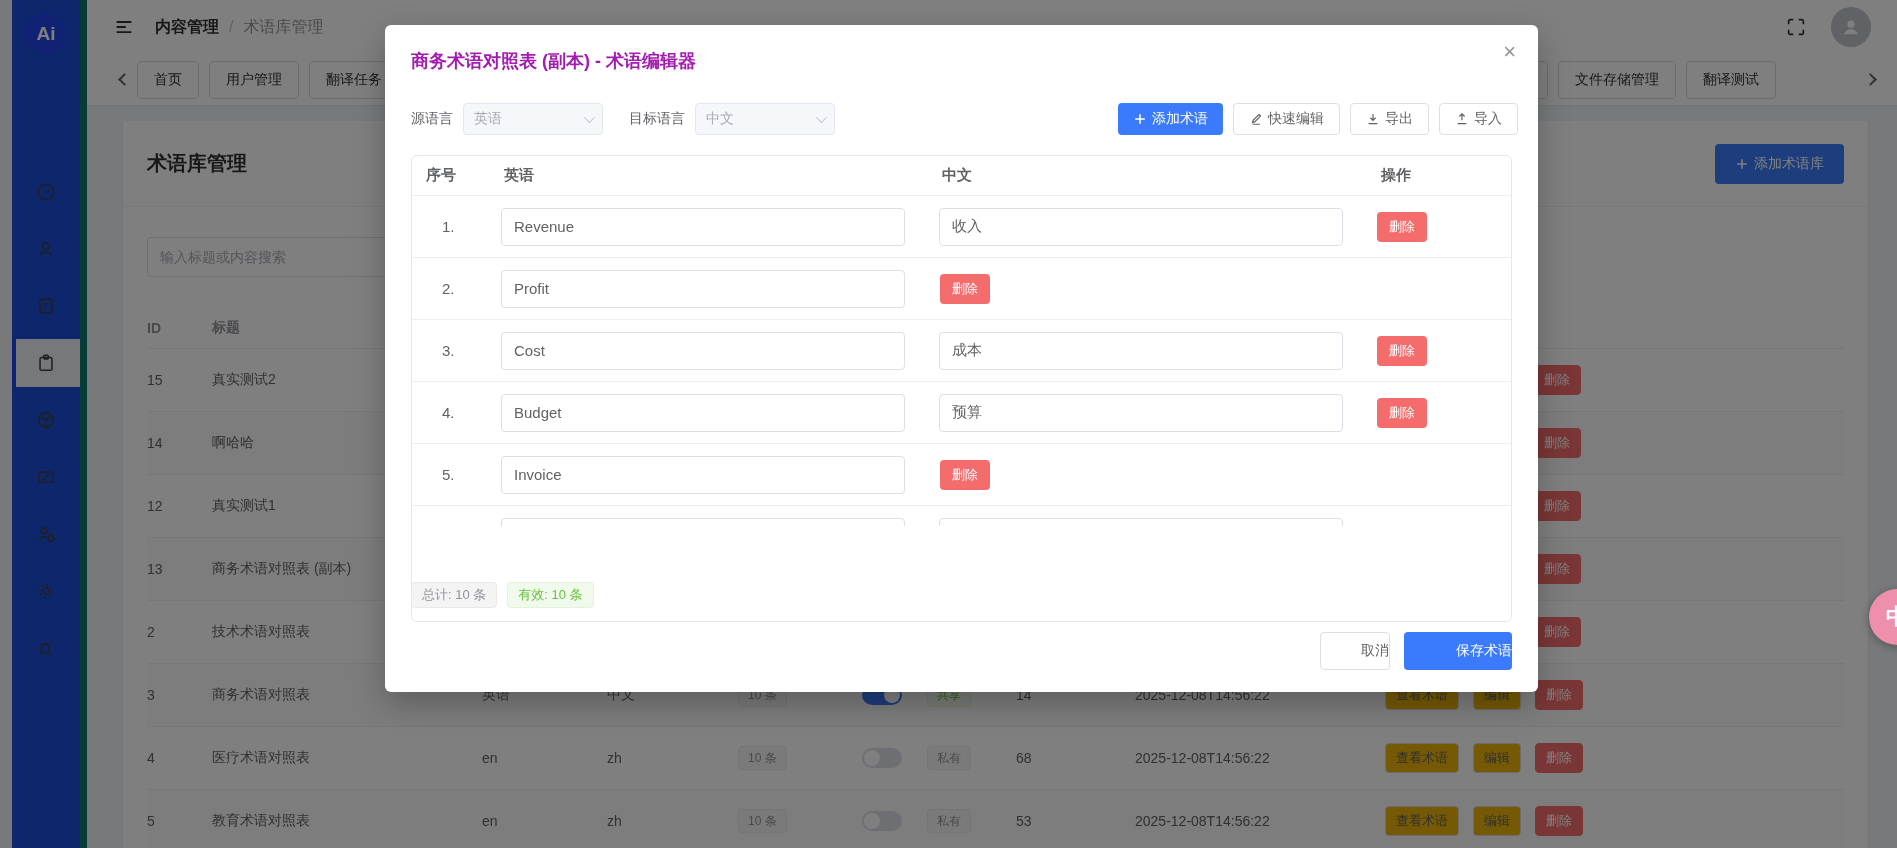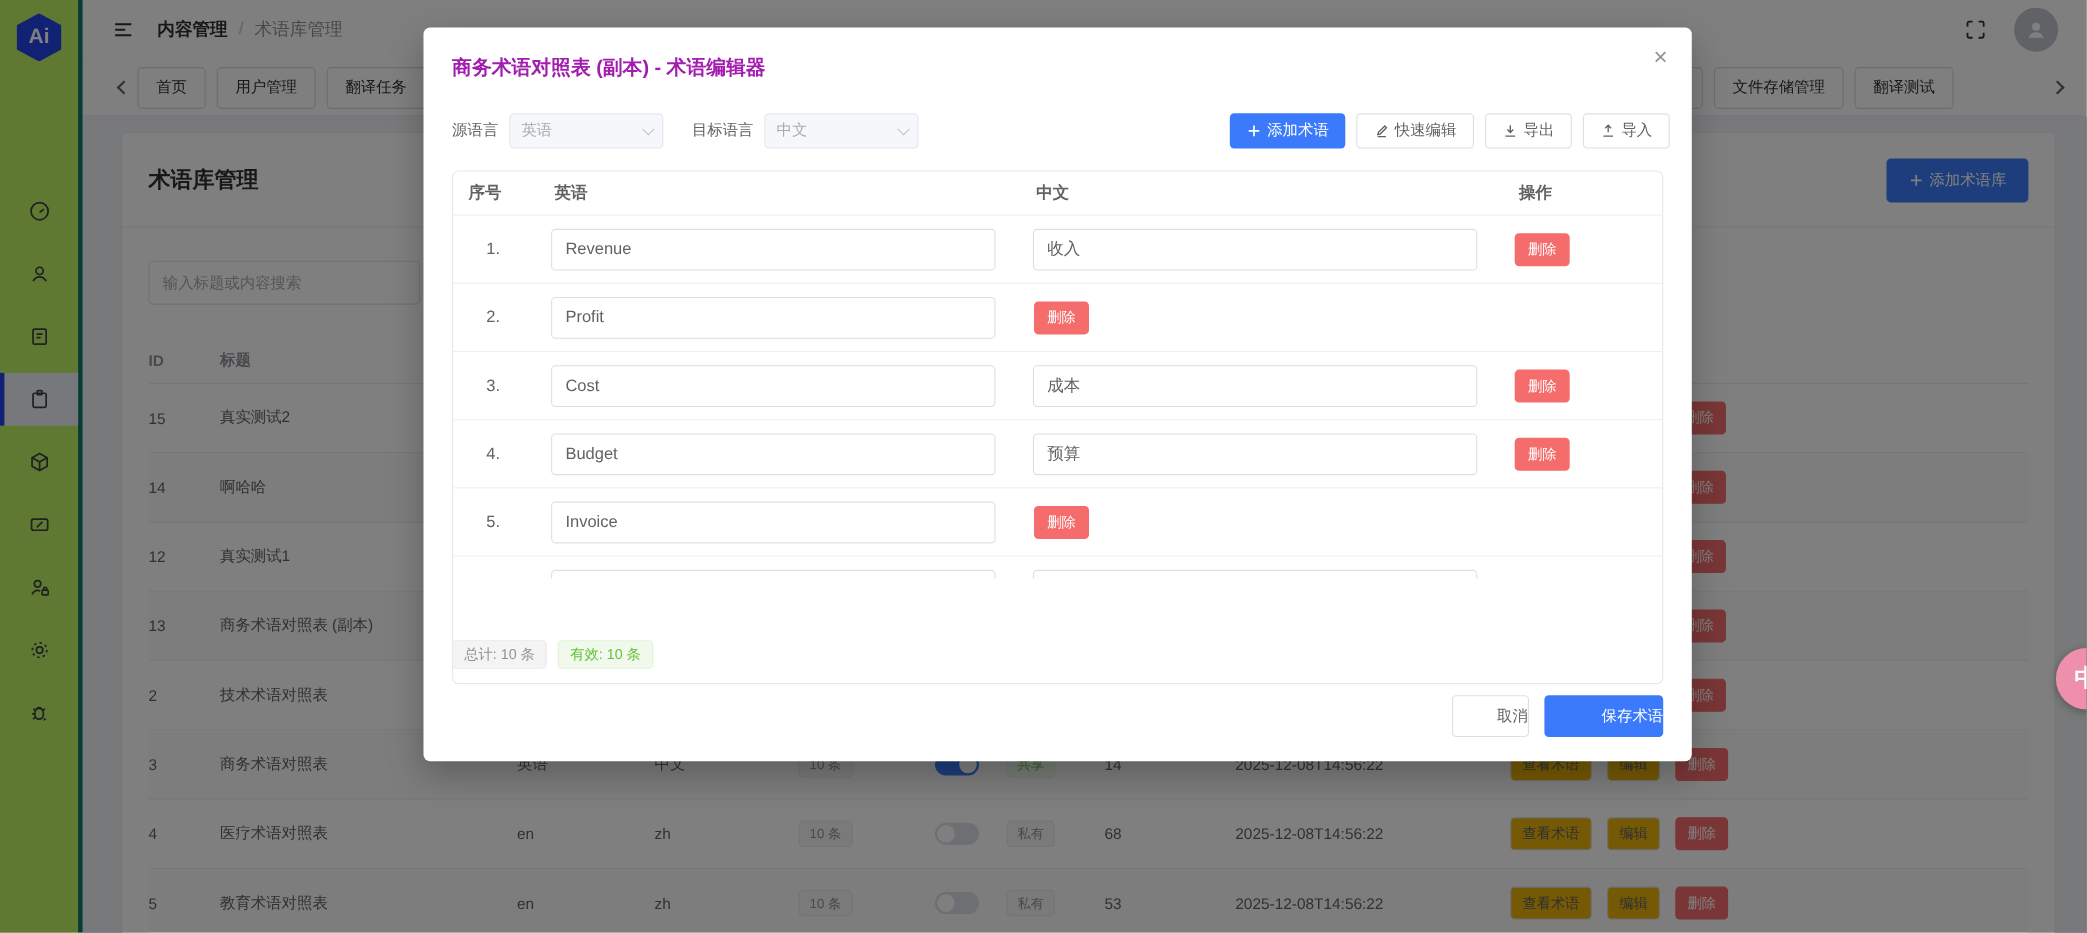--- a/index.html
+++ b/index.html
@@ -2,21 +2,21 @@
 <html><head>
 <meta charset="utf-8">
 <style>
   * { box-sizing: border-box; margin: 0; padding: 0; }
   html,body { width:1897px; height:848px; overflow:hidden; }
   body { font-family: "Liberation Sans", "DejaVu Sans", sans-serif; background:#30343a; }
   .stage { position:relative; width:1897px; height:848px; overflow:hidden; background:#f0f2f5; }
 
   
   .app { position:absolute; inset:0; display:flex; }
-  .sidebar { width:75px; background:#bef264; border-right:4px solid #0f766e; position:relative; flex:none; }
+  .sidebar { width:75px; background:#1d4ed8; border-right:7px solid #0f766e; position:relative; flex:none;margin-left:12px; }
   .logo { width:44px; height:44px; margin:12px auto 0; background:#2244e8; color:#fff;
           display:flex; align-items:center; justify-content:center; font-weight:bold; font-size:19px;
           clip-path:polygon(50% 0,96% 25%,96% 75%,50% 100%,4% 75%,4% 25%); }
   .side-nav { position:absolute; top:168px; left:0; right:0; }
   .side-item { height:48px; display:flex; align-items:center; justify-content:center; margin-bottom:9px; position:relative; }
   .side-item svg { stroke:#3c4043; }
   .side-item.active { background:#eef1f6; }
   .side-item.active::before { content:""; position:absolute; left:0; top:0; bottom:0; width:4px; background:#2244e8; }
   .main { flex:1; display:flex; flex-direction:column; min-width:0; }
   .topbar { height:54px; background:#fff; display:flex; align-items:center; padding:0 26px; flex:none; }

